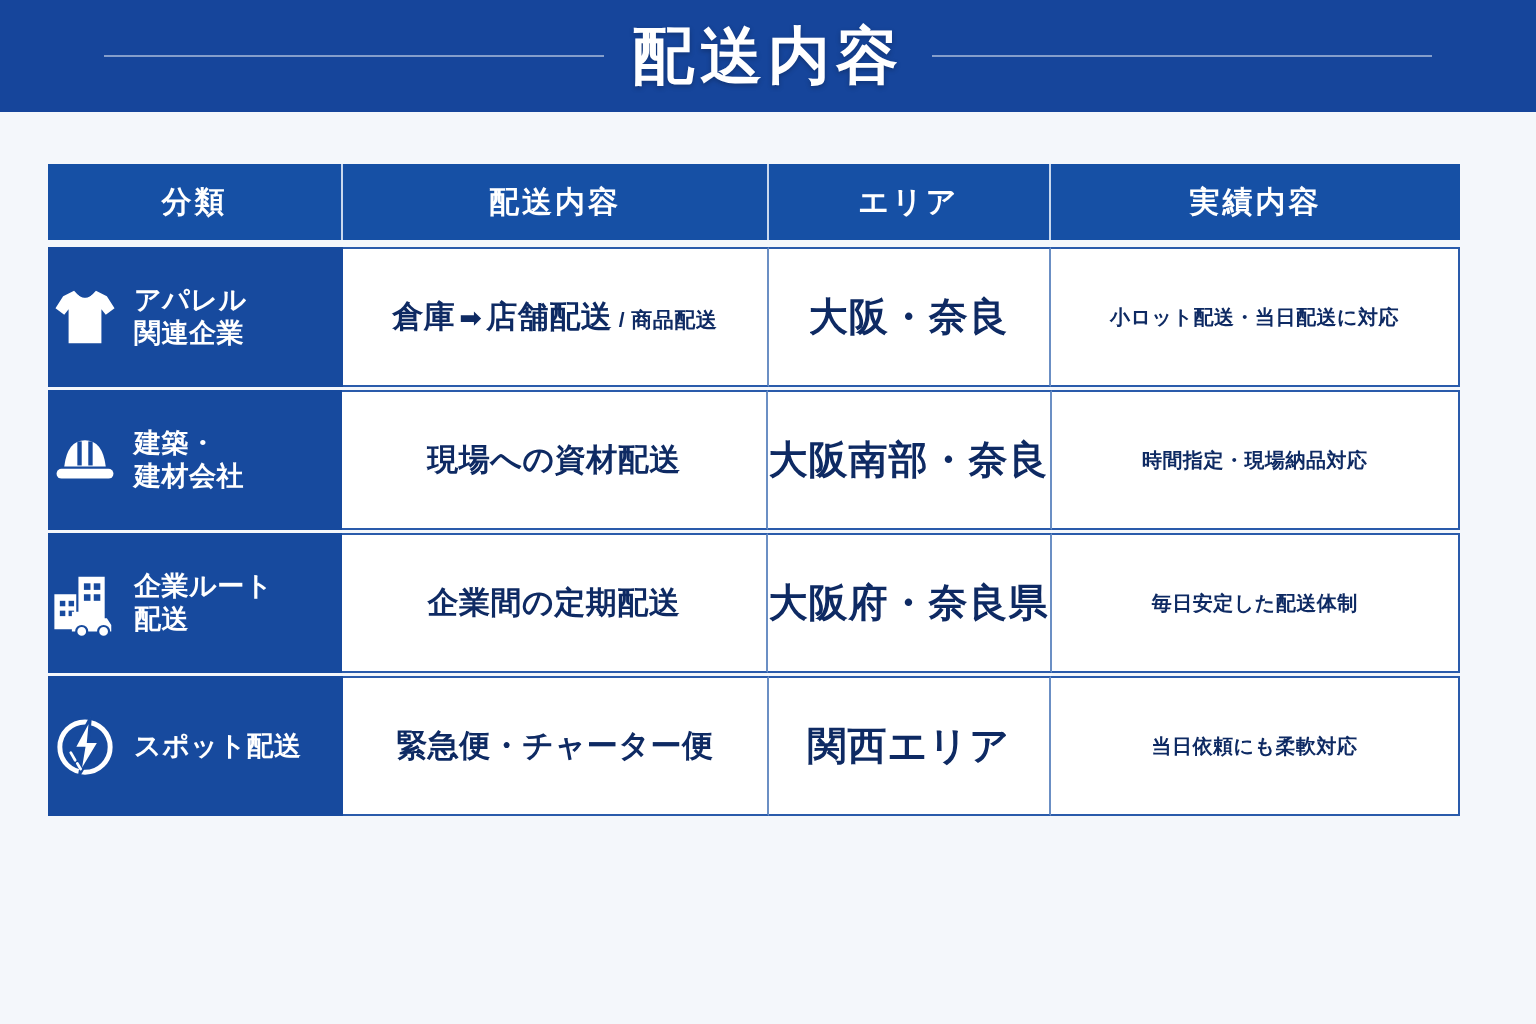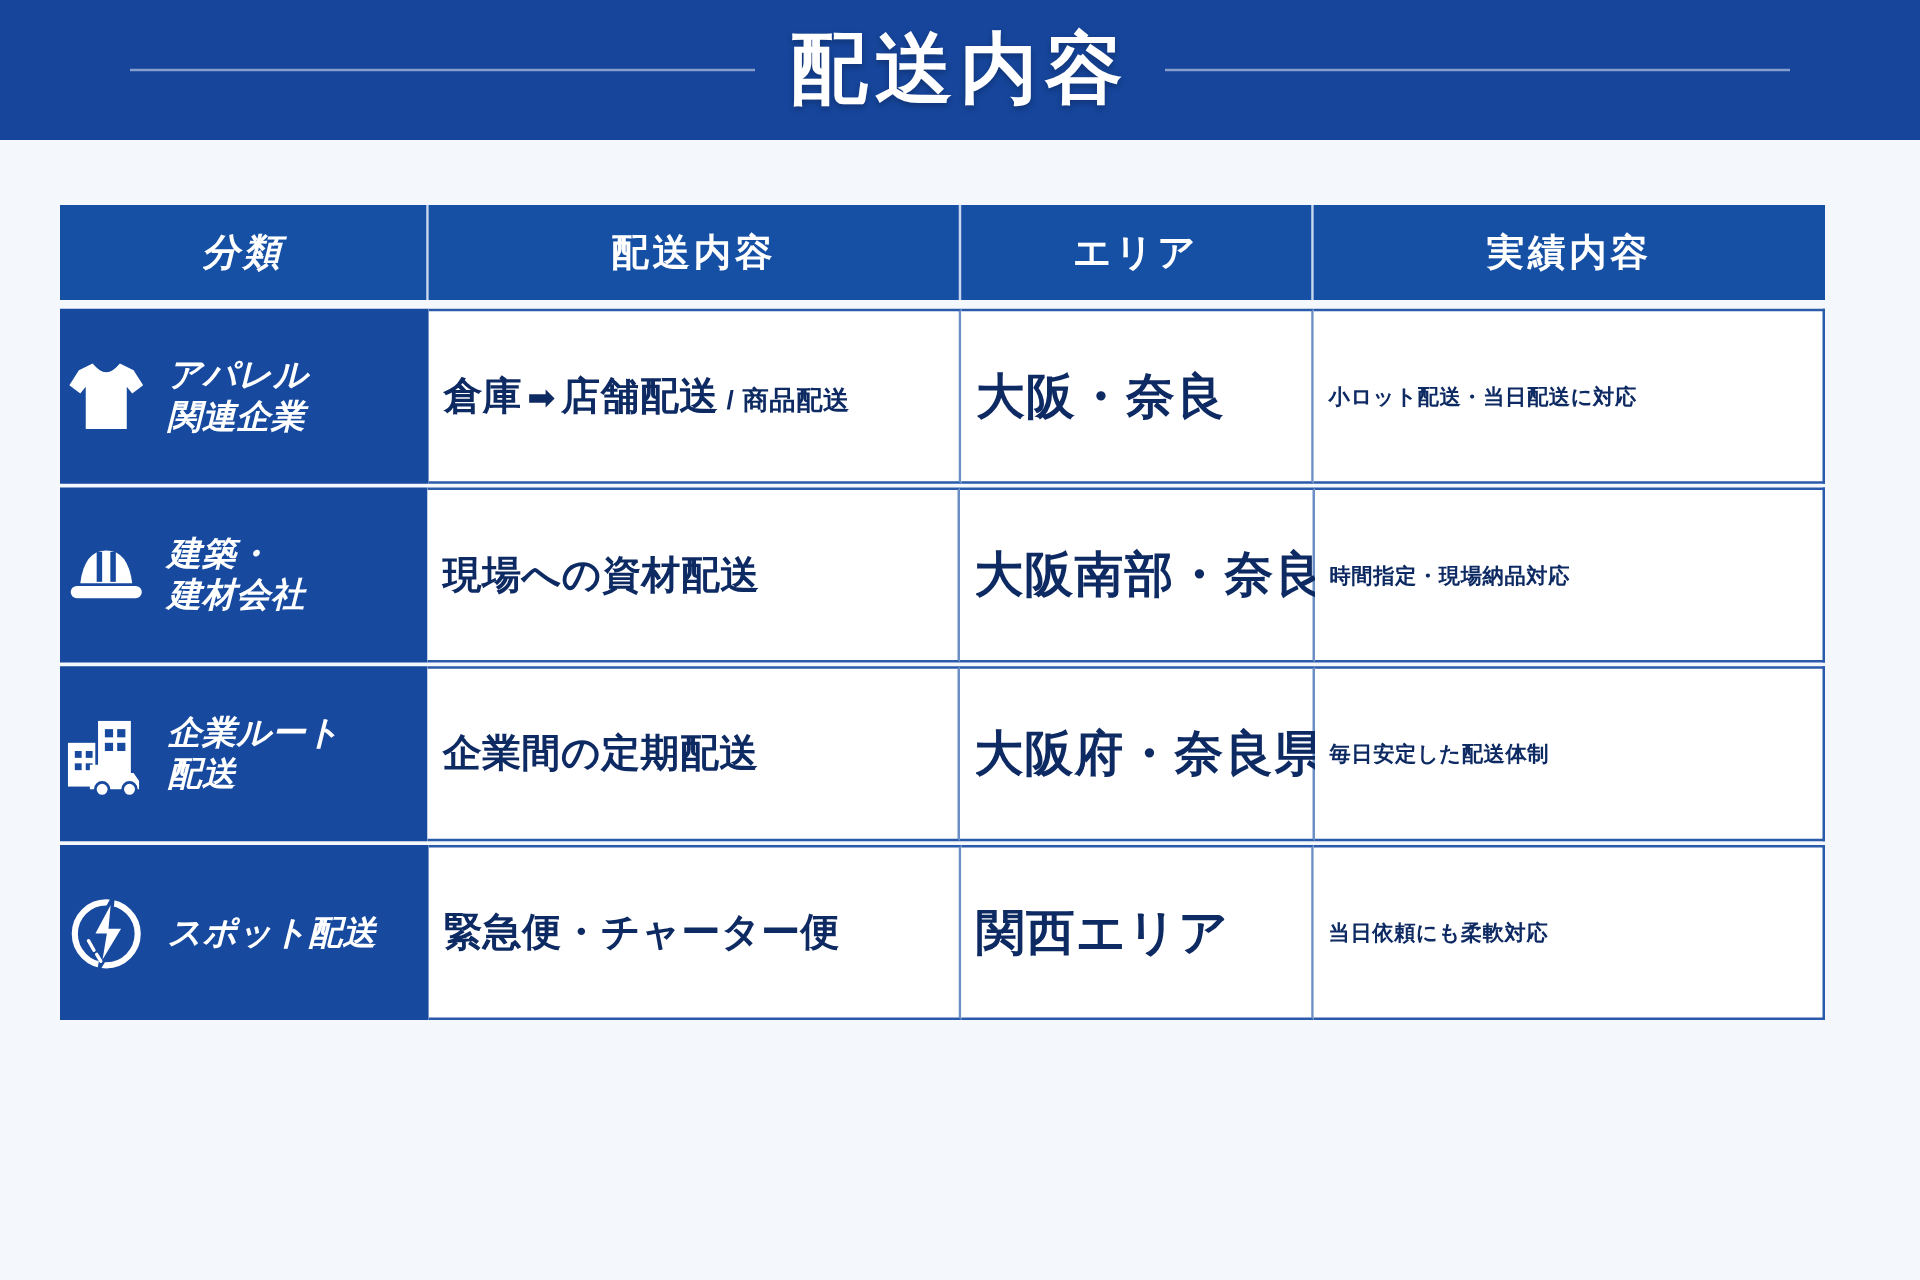--- a/index.html
+++ b/index.html
@@ -75,21 +75,21 @@
     letter-spacing: 3px;
     display: flex;
     align-items: center;
     justify-content: center;
     box-sizing: border-box;
     border-right: 2px solid #c9d8ee;
   }
   .head-cell:last-child { border-right: none; }
 
   
-  .c1 { width: 297px; font-style: italic; }
+  .c1 { width: 297px; }
   .c2 { width: 429px; }
   .c3 { width: 284px; }
   .c4 { width: 412px; }
 
   
   .body-row {
     height: 140px;
     margin-bottom: 3px;
   }
   .body-row:last-child { margin-bottom: 0; }
@@ -119,20 +119,21 @@
   }
   .cat-icon svg { display: block; }
 
   .txt-cell {
     background: #ffffff;
     border-top: 2px solid #2a5bab;
     border-bottom: 2px solid #2a5bab;
     border-right: 2px solid #6b8fc4;
     display: flex;
     align-items: center;
+    justify-content: center;
     box-sizing: border-box;
     color: #0e2a63;
     padding: 0 12px;
   }
   .txt-cell.last { border-right: 2px solid #2a5bab; }
 
   .t-content {
     font-size: 31px;
     font-weight: bold;
     letter-spacing: 0.5px;
@@ -146,21 +147,21 @@
     font-size: 27px;
     padding: 0 4px;
   }
   .t-area {
     font-size: 39px;
     font-weight: bold;
     letter-spacing: 1px;
     white-space: nowrap;
   }
   .t-result {
-    font-size: 17px;
+    font-size: 20px;
     font-weight: bold;
     letter-spacing: 0.5px;
     white-space: nowrap;
   }
 </style>
 </head>
 <body>
 
 <div class="banner">
   <div class="banner-inner">

